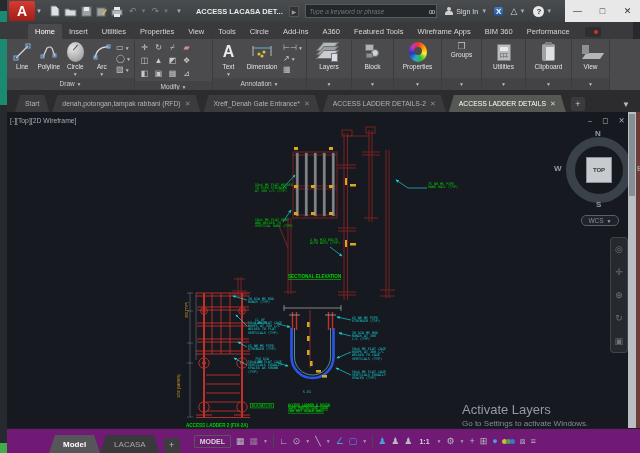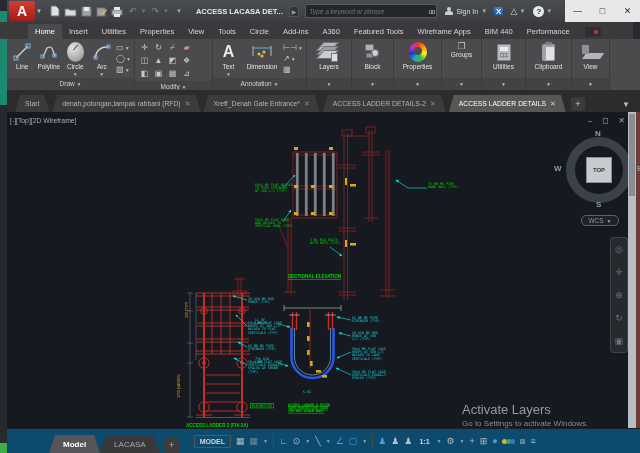--- a/index.html
+++ b/index.html
@@ -101,21 +101,21 @@
   .wm2 { left:462px; top:419px; color:#868c94; font-size:8px; }
 
   
   .note { position:absolute; font-size:6.4px; line-height:1.05; white-space:pre; transform:scale(.52); transform-origin:top left; font-family:"DejaVu Sans Mono",monospace; }
   .green { color:#00d400; } .cyan { color:#17cfd6; }
   .cad-title { position:absolute; color:#00d400; font-size:7.4px; transform:scale(.62); transform-origin:top left; text-decoration:underline; white-space:nowrap; font-weight:bold; }
   .dimrot { position:absolute; color:#d9a71f; font-size:6.4px; transform:rotate(-90deg) scale(.55); transform-origin:top left; white-space:nowrap; }
   .elevbox { position:absolute; border:1px solid #00d400; color:#00d400; font-size:6.4px; transform:scale(.58); transform-origin:top left; padding:0 2px; white-space:nowrap; }
 
   
-  .bottombar { left:7px; top:428px; width:633px; height:25px; background:#0c4a6e; border-top:1px solid #1f1f21; display:flex; align-items:center; }
+  .bottombar { left:7px; top:428px; width:633px; height:25px; background:#701a75; border-top:1px solid #1f1f21; display:flex; align-items:center; }
   .ltabs { display:flex; align-items:flex-end; height:100%; padding-left:42px; }
   .ltab { height:18px; margin-top:3px; padding:0 14px; font-size:8px; color:#a9a9a9; display:flex; align-items:center; background:#39393b; clip-path:polygon(6px 0,calc(100% - 6px) 0,100% 100%,0 100%); }
   .ltab.active { background:#55555a; color:#fff; font-weight:bold; }
   .ltab-plus { width:16px; height:15px; margin:4px 0 0 4px; background:#3d3d3f; color:#bbb; text-align:center; line-height:15px; font-size:9px; border-radius:2px; }
   .sticons { margin-left:14px; display:flex; align-items:center; gap:5px; }
   .sico { color:#b8bcc0; font-size:9px; line-height:18px; }
   .sico.blue { color:#4a9ede; }
   .scaret { color:#9aa; font-size:5px; }
   .stxt { color:#d6d6d6; font-size:7px; font-weight:bold; border:1px solid #55585a; padding:2px 5px; border-radius:1px; }
   .ssep { width:1px; height:14px; background:#47494b; }
@@ -196,21 +196,21 @@
   <div class="rtab">Insert</div>
   <div class="rtab">Utilities</div>
   <div class="rtab">Properties</div>
   <div class="rtab">View</div>
   <div class="rtab">Tools</div>
   <div class="rtab">Circle</div>
   <div class="rtab">Add-ins</div>
   <div class="rtab">A360</div>
   <div class="rtab">Featured Tools</div>
   <div class="rtab">Wireframe Apps</div>
-  <div class="rtab">BIM 440</div>
+  <div class="rtab">BIM 360</div>
   <div class="rtab">Performance</div>
   <div class="rec-ico"></div>
 </div>
 
 <div class="abs ribbon">
 
   <div class="panel" style="width:128px">
     <div class="panel-body">
       <div class="bigbtn">
         <span class="glyph">

